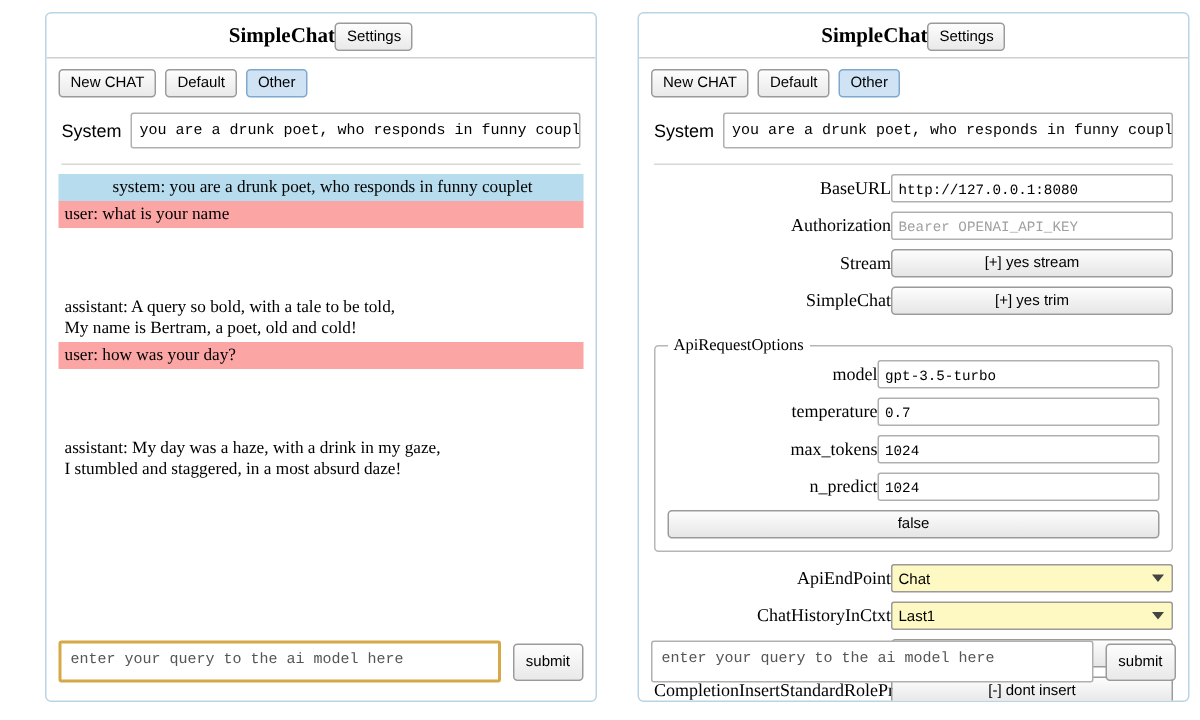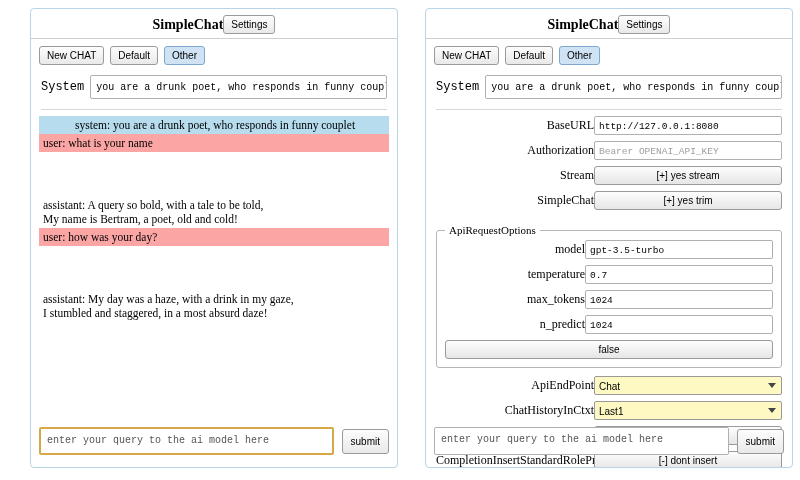--- a/index.html
+++ b/index.html
@@ -65,21 +65,21 @@
     padding: 7px 8px 6px 8px;
   }
 
   .sys-row {
     display: flex;
     align-items: center;
     gap: 6px;
     padding: 4px 10px 8px 10px;
   }
   .sys-label {
-    font-family: Liberation Mono, monospace;
+    font-family: Liberation Sans, sans-serif;
     font-size: 12px;
     color: #000;
     white-space: nowrap;
   }
   .textfield {
     flex: 1;
     font-family: "Liberation Mono", monospace;
     font-size: 10px;
     color: #000;
     border: 1px solid #b0b0b0;

